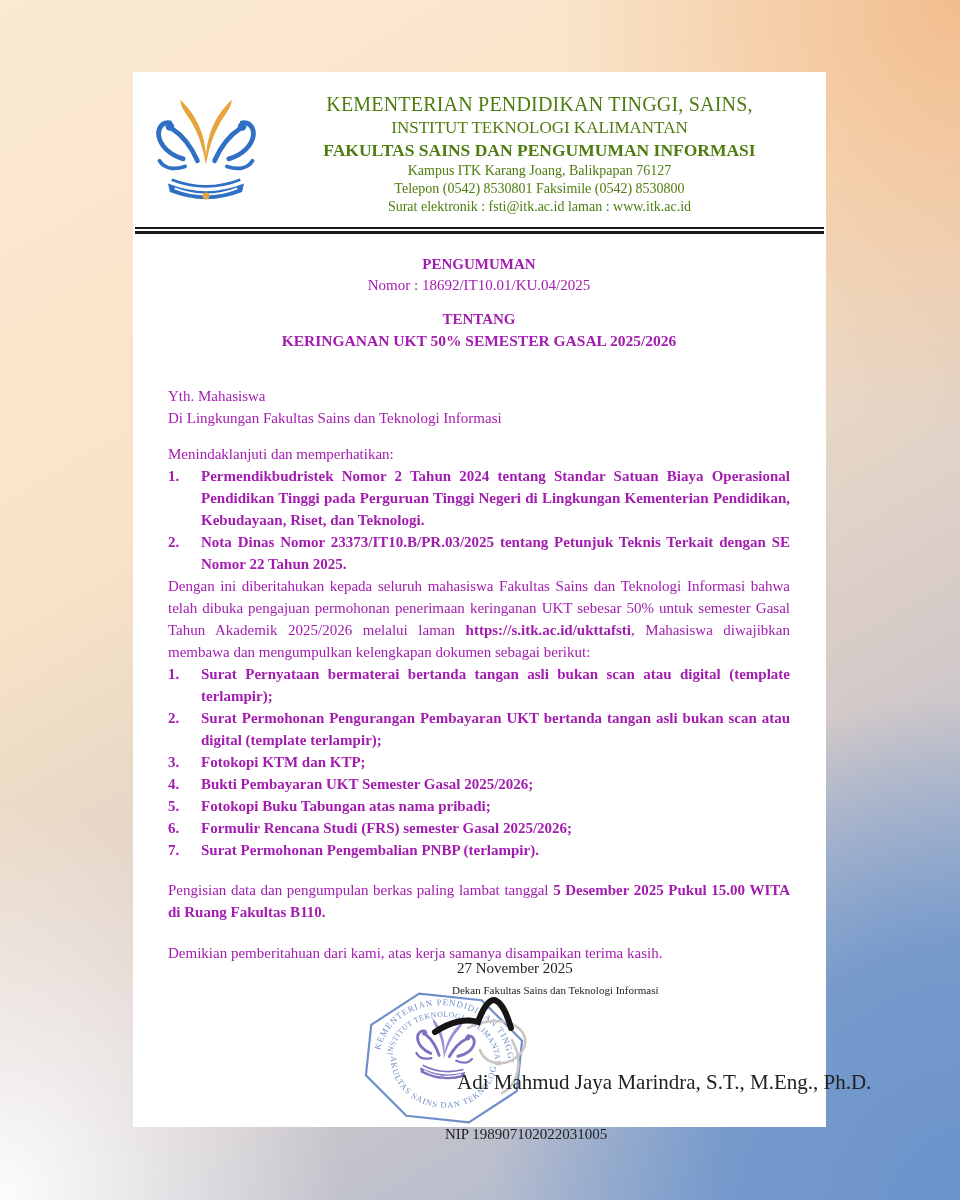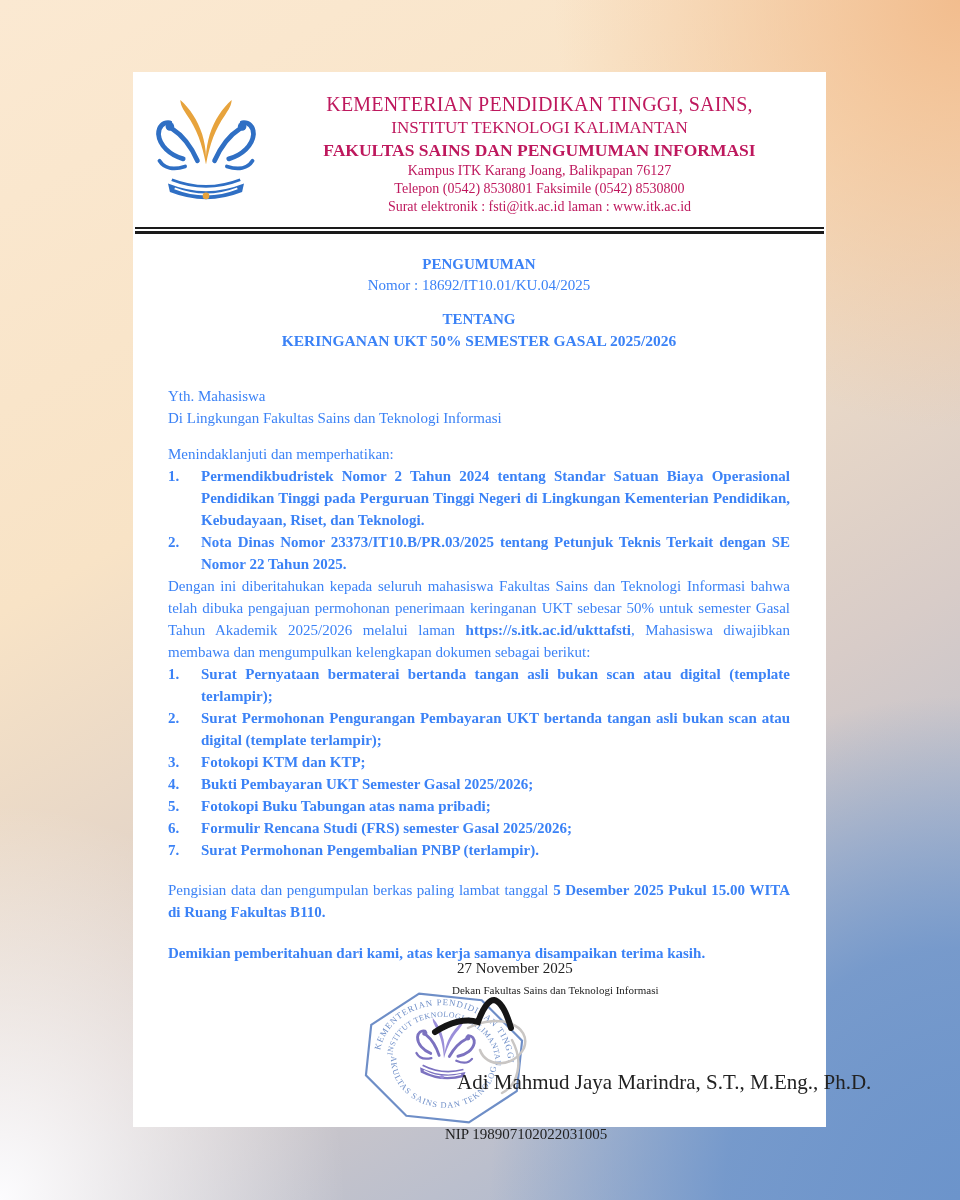--- a/index.html
+++ b/index.html
@@ -16,41 +16,41 @@
       radial-gradient(ellipse 65% 55% at 100% 0%, rgba(242,189,142,1) 0%, rgba(242,189,142,0) 65%),
       linear-gradient(150deg, #fbe9d2 0%, #f8e3c6 35%, #d8ccc8 65%, #9eb2d2 100%);
   }
   .paper{
     position:absolute;left:133px;top:72px;width:693px;height:1055px;
     background:#ffffff;
   }
   
   .letterhead{display:flex;align-items:flex-start;padding:18px 10px 0 16px;}
   .lh-logo{width:114px;flex:0 0 114px;padding-top:4px;}
-  .lh-text{flex:1;text-align:center;margin-top:2px;color:#be185d;}
+  .lh-text{flex:1;text-align:center;margin-top:2px;color:#4d7c0f;}
   .lh-ministry{font-size:20px;line-height:24px;letter-spacing:.2px;}
   .lh-institute{font-size:17px;line-height:22px;margin-top:1px;}
   .lh-faculty{font-size:17.5px;line-height:23px;font-weight:bold;}
   .lh-addr{font-size:14px;line-height:18px;}
   .rule{height:2px;border-top:2px solid #1a1a1a;border-bottom:3px solid #1a1a1a;margin:5px 2px 0 2px;}
   
-  .content{padding:0 36px 0 35px;font-size:15px;line-height:22px;color:#3b82f6;}
+  .content{padding:0 36px 0 35px;font-size:15px;line-height:22px;color:#a21caf;}
   .title-block{text-align:center;margin-top:20px;}
   .t-heading{font-weight:bold;line-height:21px;}
   .t-number{line-height:21px;}
   .t-about{font-weight:bold;line-height:21px;margin-top:13px;}
   .t-subject{font-weight:bold;line-height:21px;font-size:15.5px;}
   .recipient{margin-top:34px;}
   .intro{margin:14px 0 0 0;}
   ol.num-list{list-style:none;margin:0;padding:0;counter-reset:n;font-weight:bold;}
   ol.num-list li{position:relative;padding-left:33px;text-align:justify;counter-increment:n;}
   ol.num-list li::before{content:counter(n) ".";position:absolute;left:0;}
   p.para{margin:0;text-align:justify;}
   p.deadline{margin-top:18px;}
-  p.closing{margin:19px 0 0 0;font-weight:bold;}
+  p.closing{margin:19px 0 0 0;}
   b{font-weight:bold;}
   
   .sig-date{position:absolute;left:324px;top:888px;font-size:15px;}
   .sig-role{position:absolute;left:319px;top:912px;font-size:11px;}
   .sig-name{position:absolute;left:324px;top:998px;font-size:21px;white-space:nowrap;}
   .sig-nip{position:absolute;left:312px;top:1054px;font-size:15px;}
   .stamp{position:absolute;left:225px;top:916px;width:172px;height:140px;opacity:.88;}
   .sig-strokes{position:absolute;left:290px;top:920px;width:130px;height:110px;}
   
   .logo-blue{--c1:#2f6fc4;--c2:#e7a33c;}

